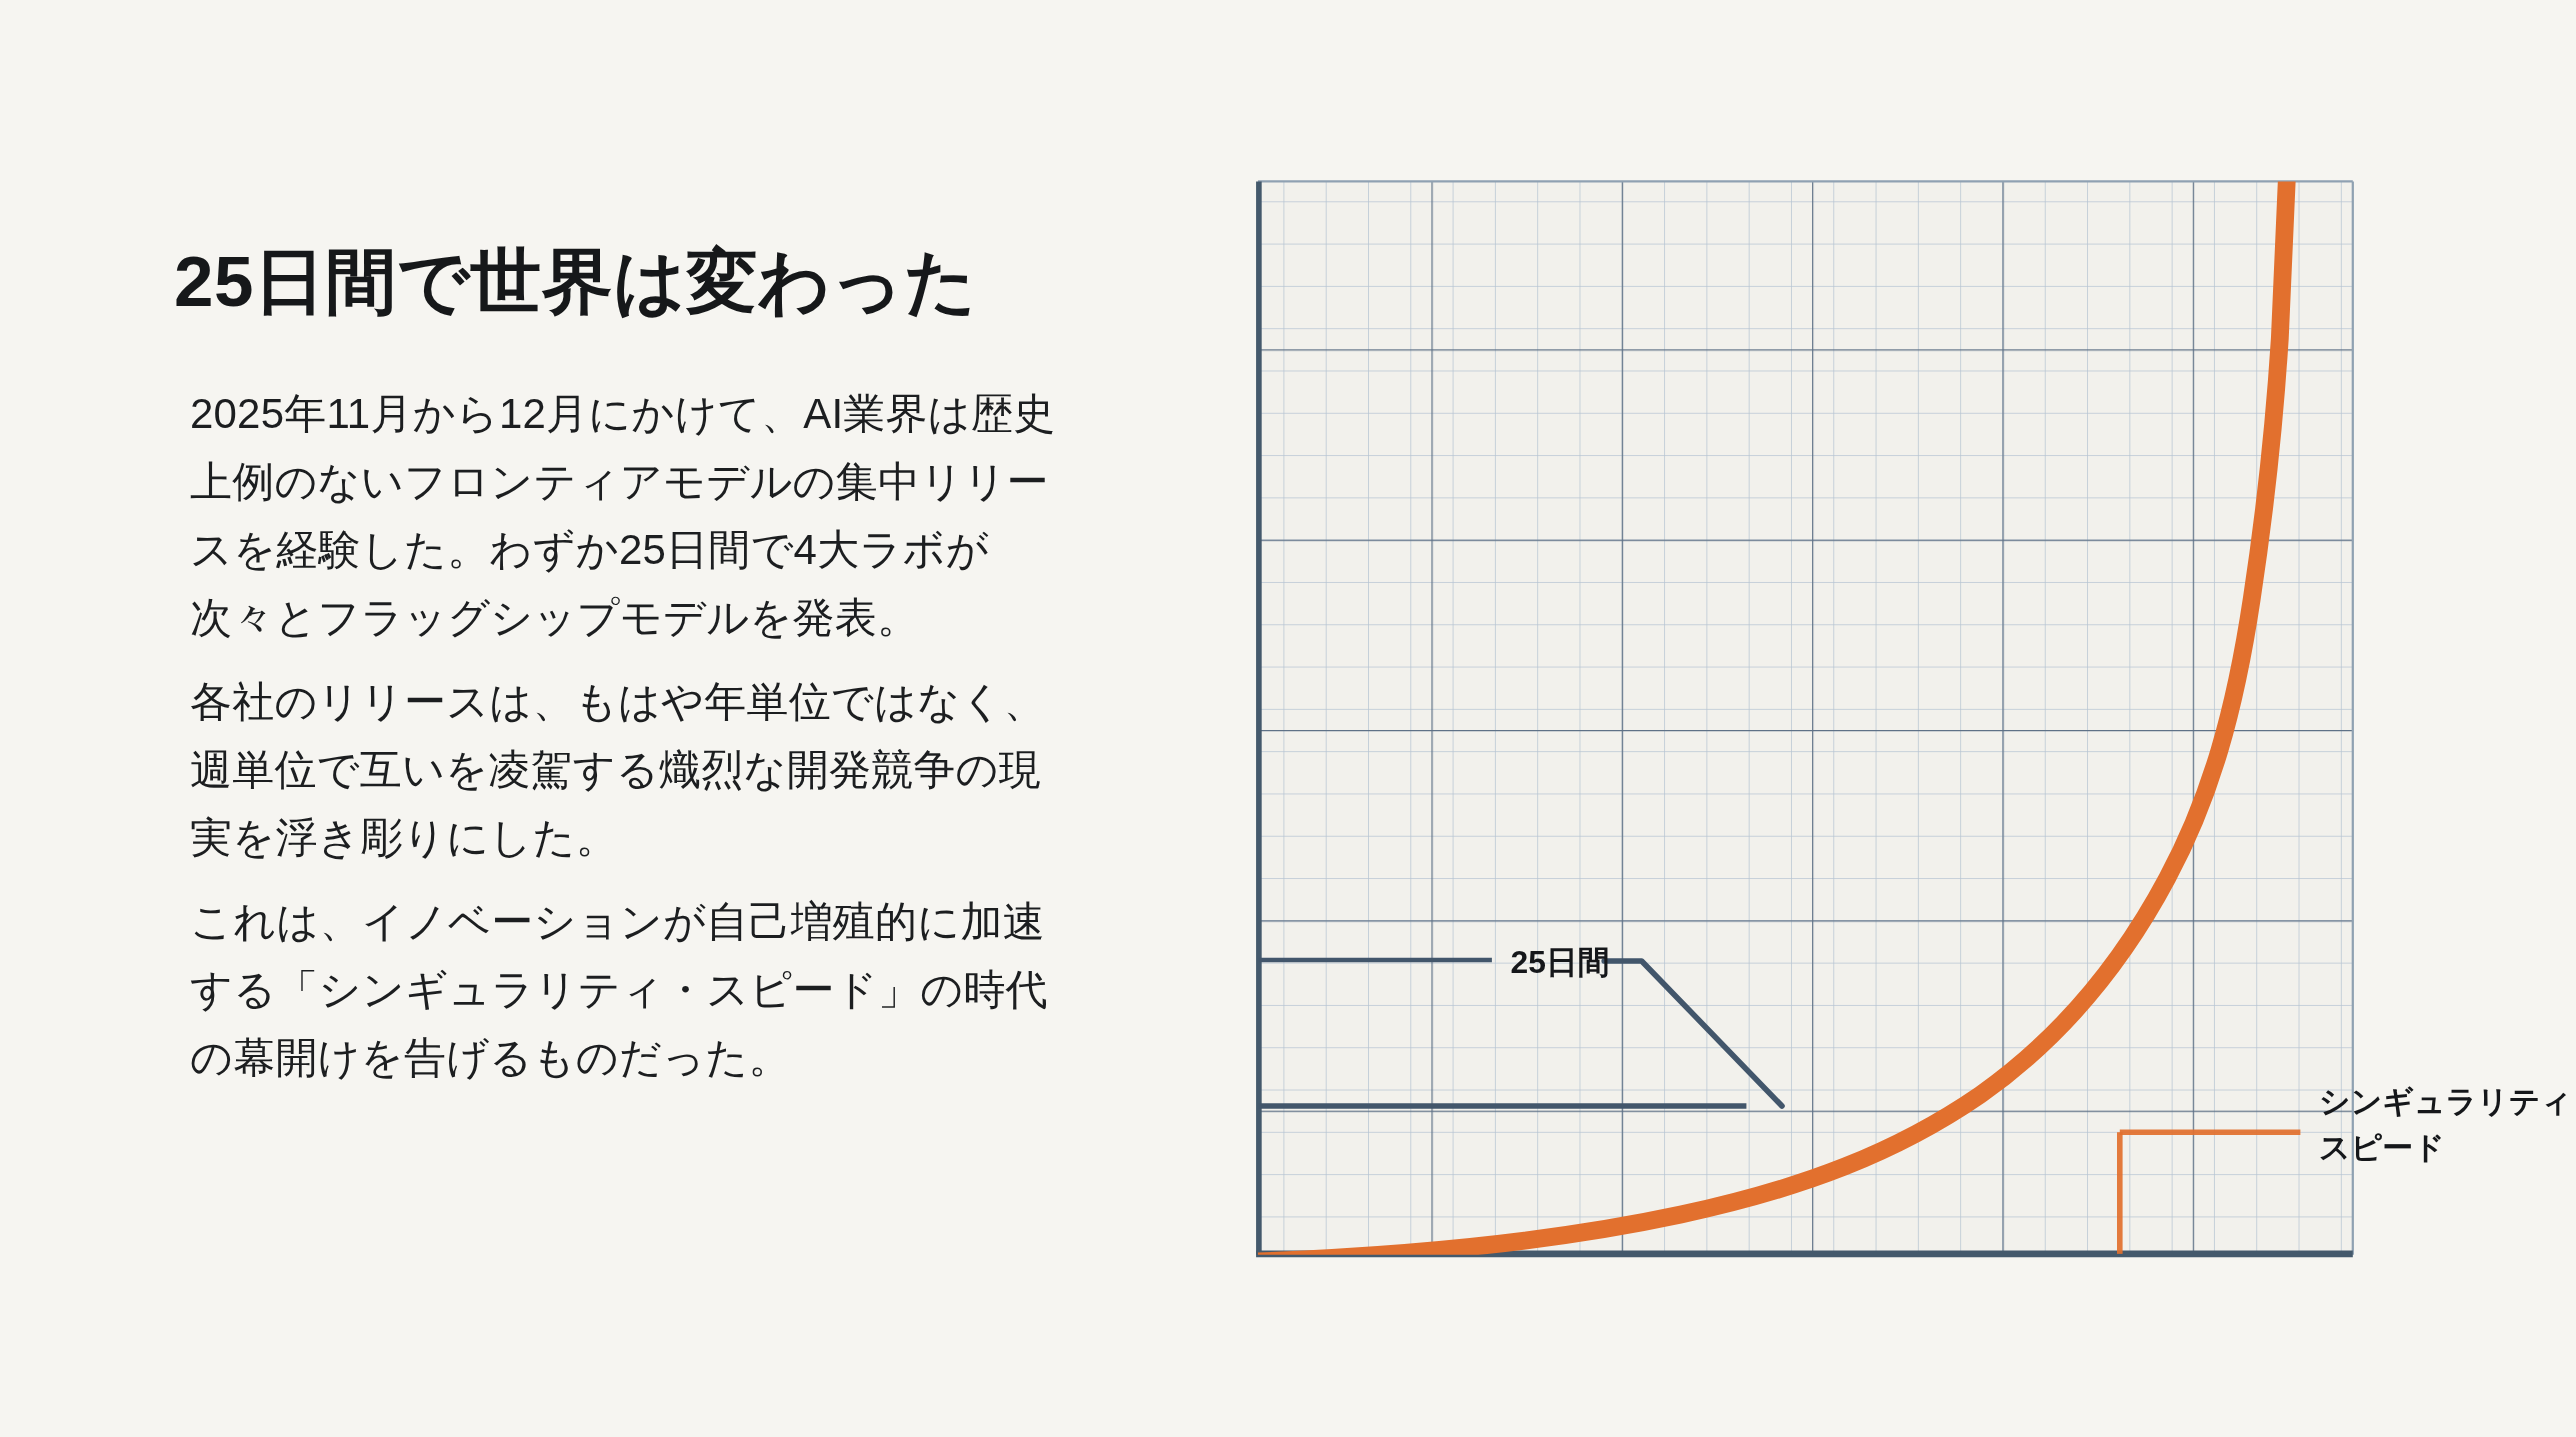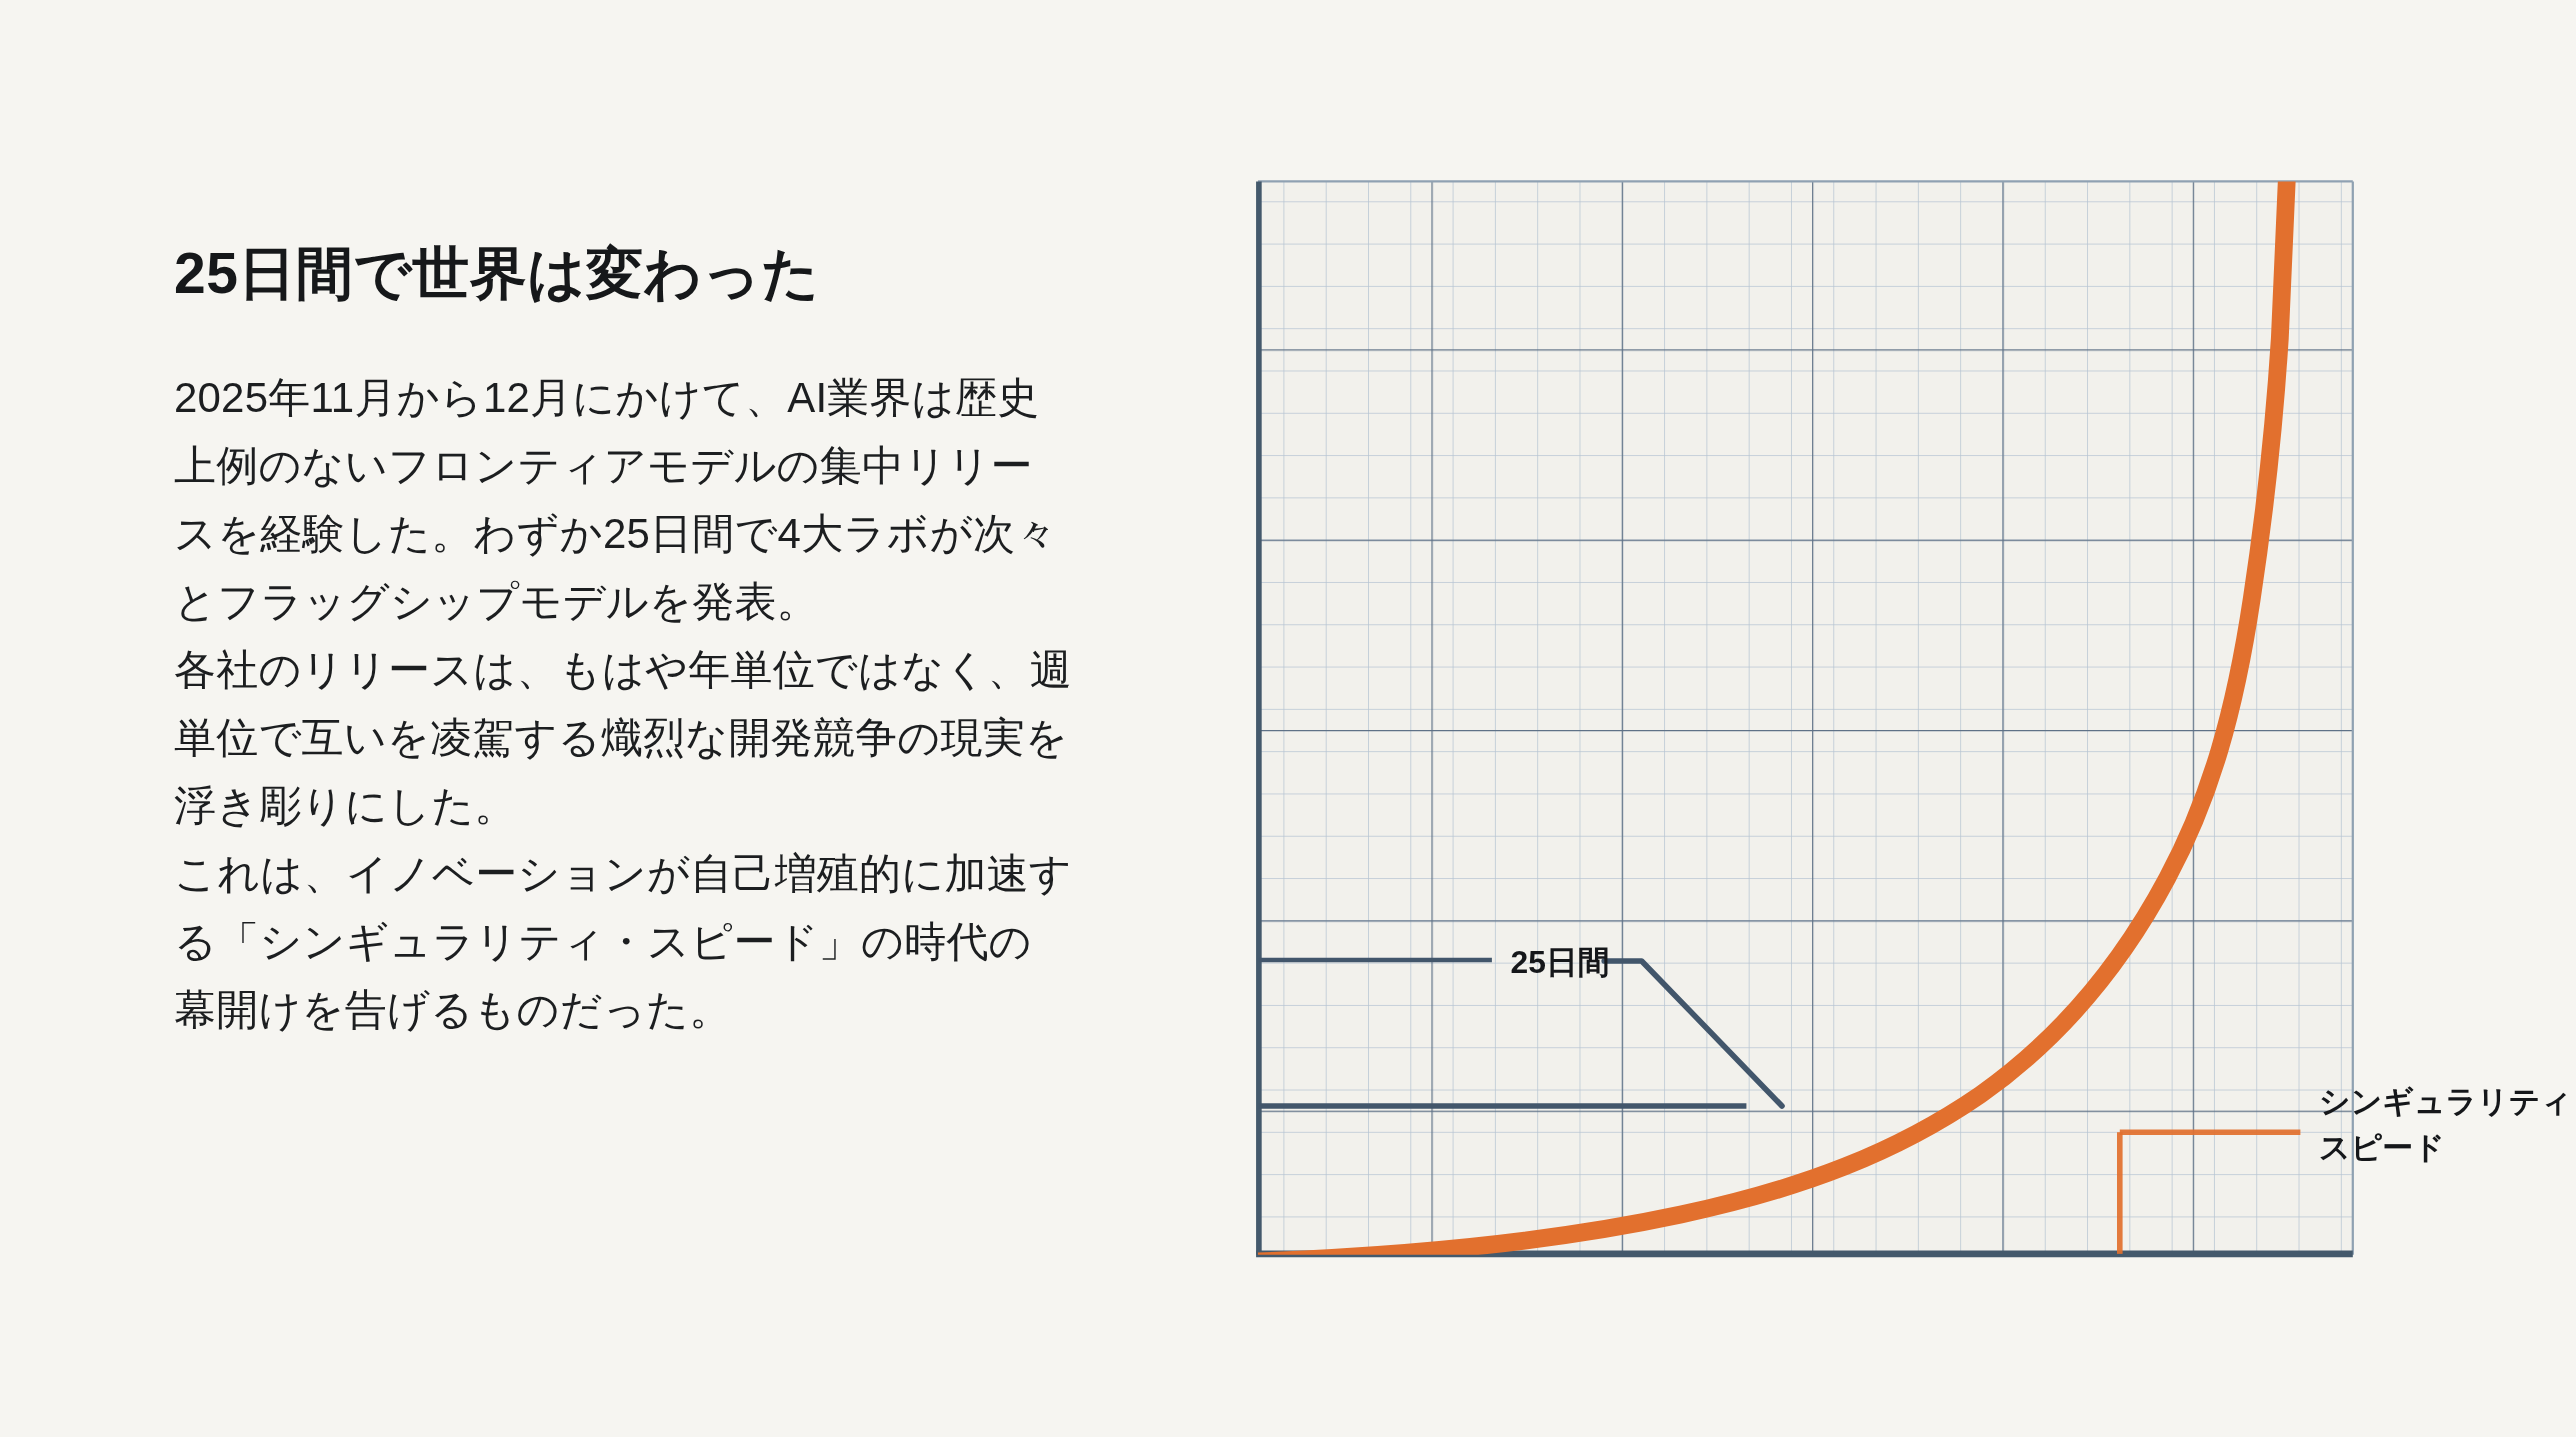--- a/index.html
+++ b/index.html
@@ -24,38 +24,38 @@
 
   
   #text-col {
     position: absolute;
     left: 174px;
     top: 242px;
     width: 899px;
   }
 
   #page-title {
-    font-size: 57px;
+    font-size: 71px;
     font-weight: 700;
     color: #16181a;
     letter-spacing: 0.5px;
     line-height: 1.12;
     margin: 0 0 58px 0;
     white-space: nowrap;
   }
 
   #body-copy {
     font-size: 42px;
     font-weight: 500;
     color: #1c1e20;
     line-height: 1.62;
     letter-spacing: 0.2px;
   }
   #body-copy .para {
-    margin: 0;
+    margin: 16px;
   }
 
   
   #chart-wrap {
     position: absolute;
     left: 1241px;
     top: 159px;
     width: 1198px;
     height: 1151px;
   }

